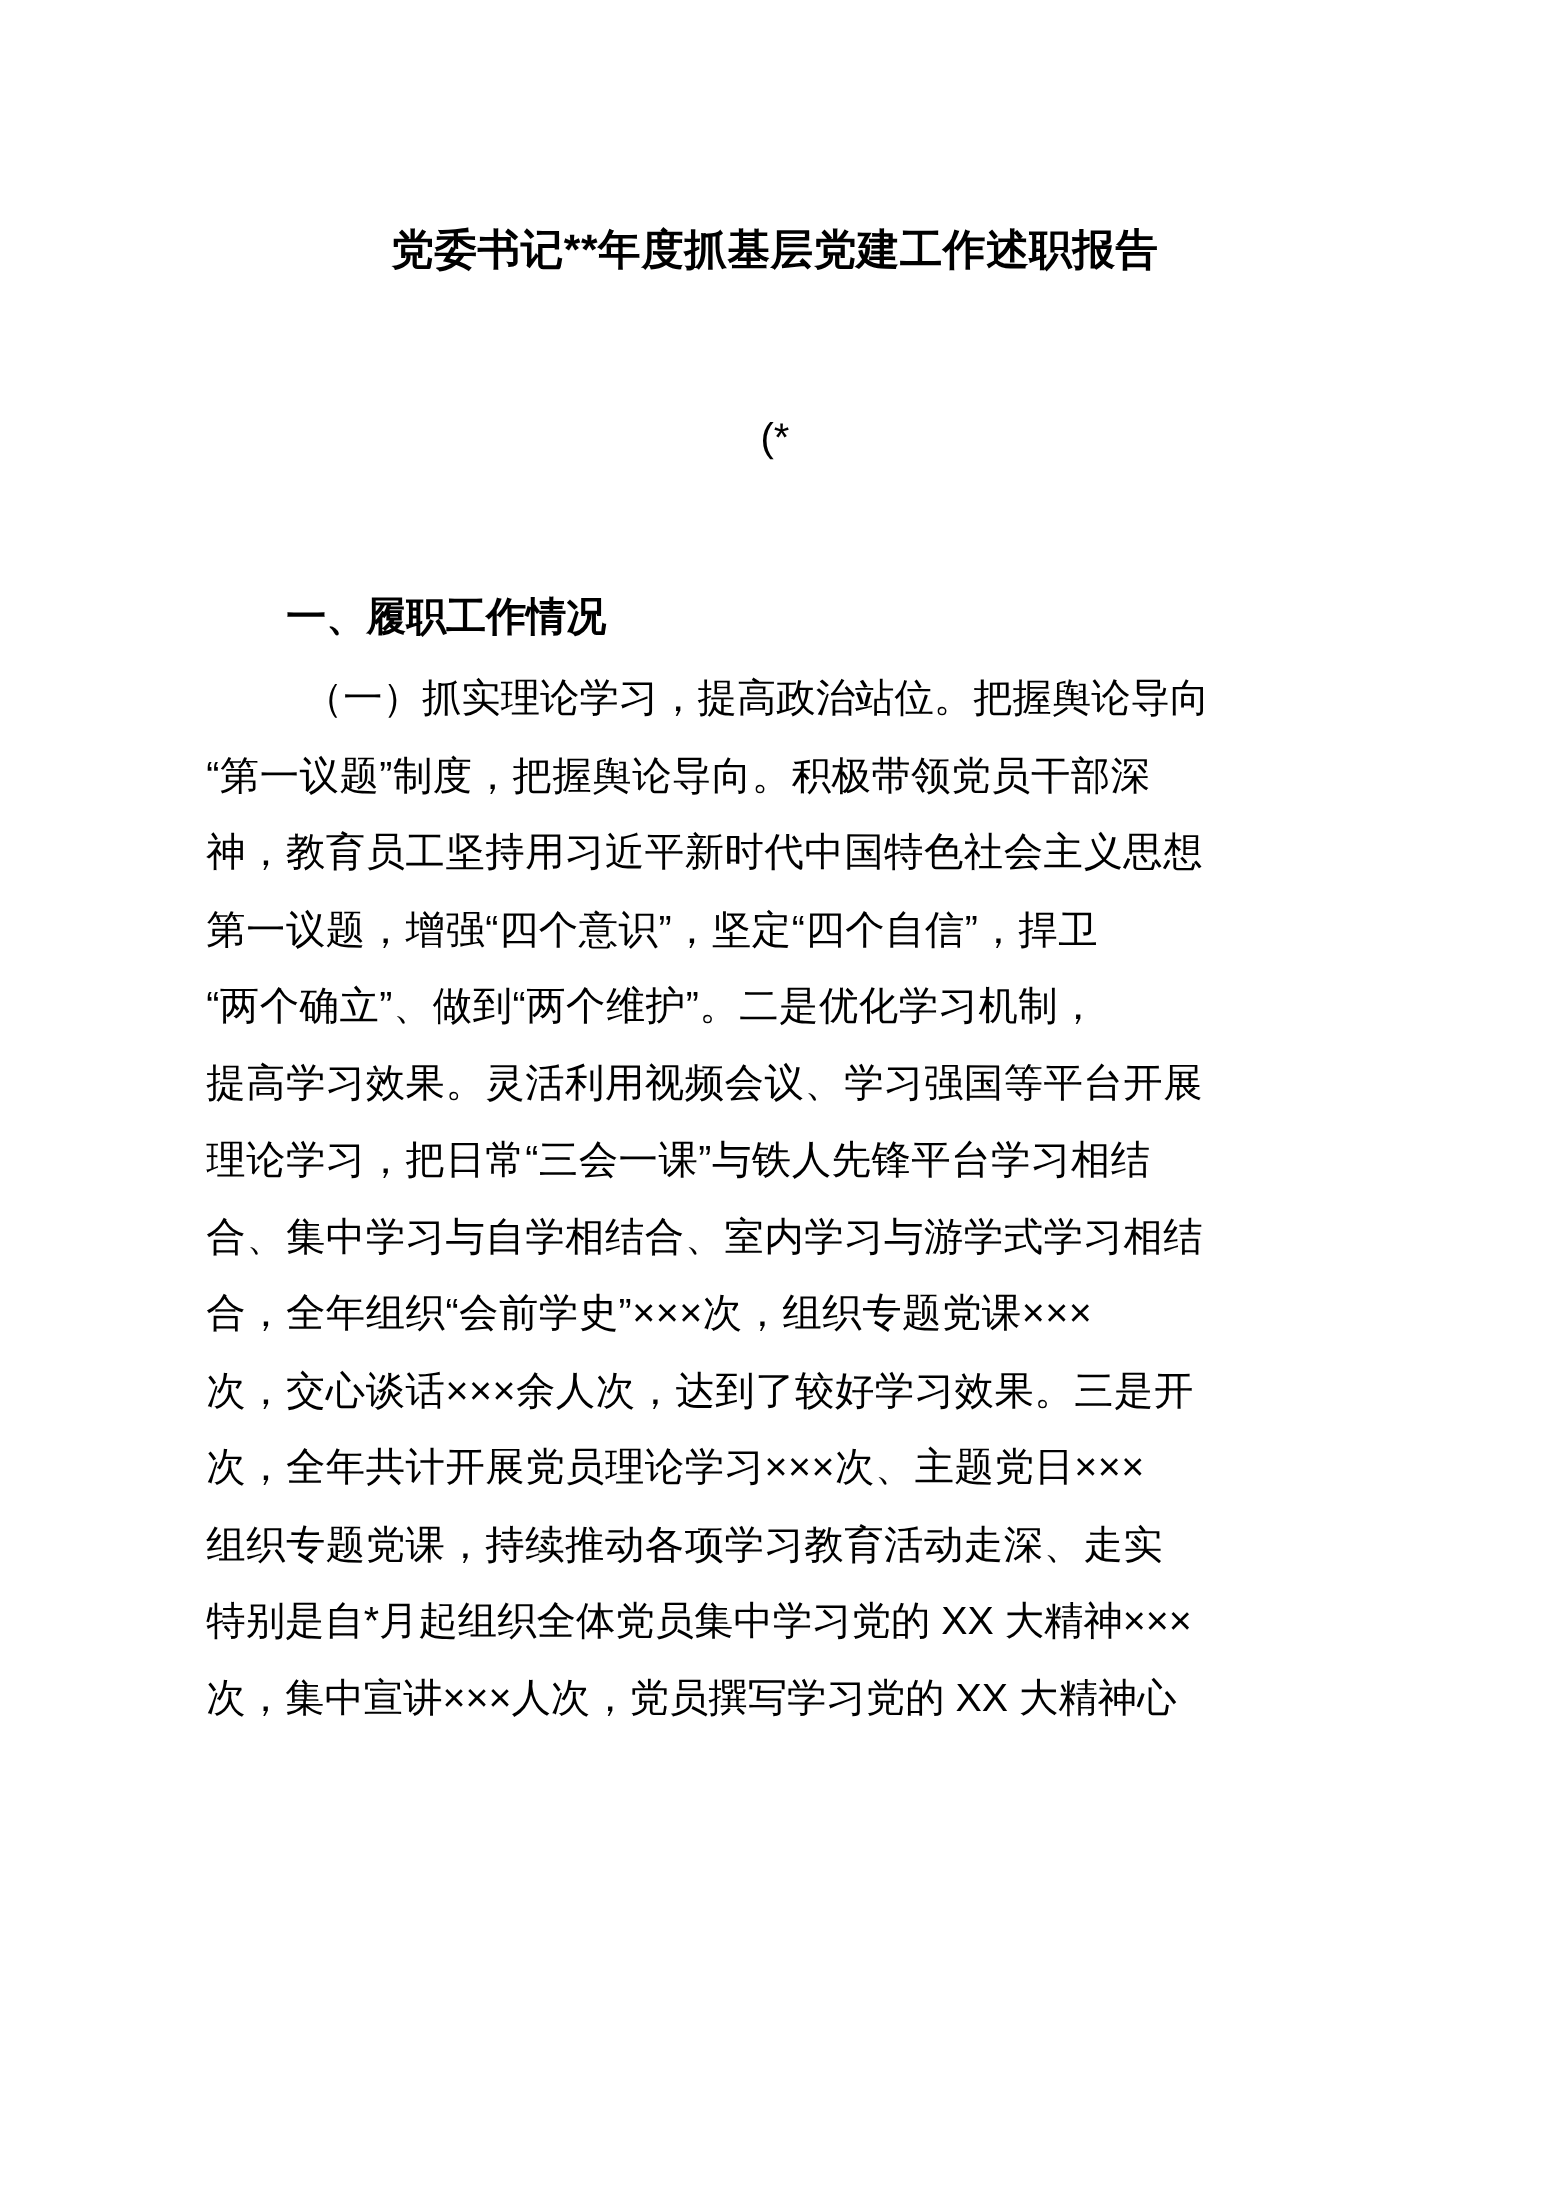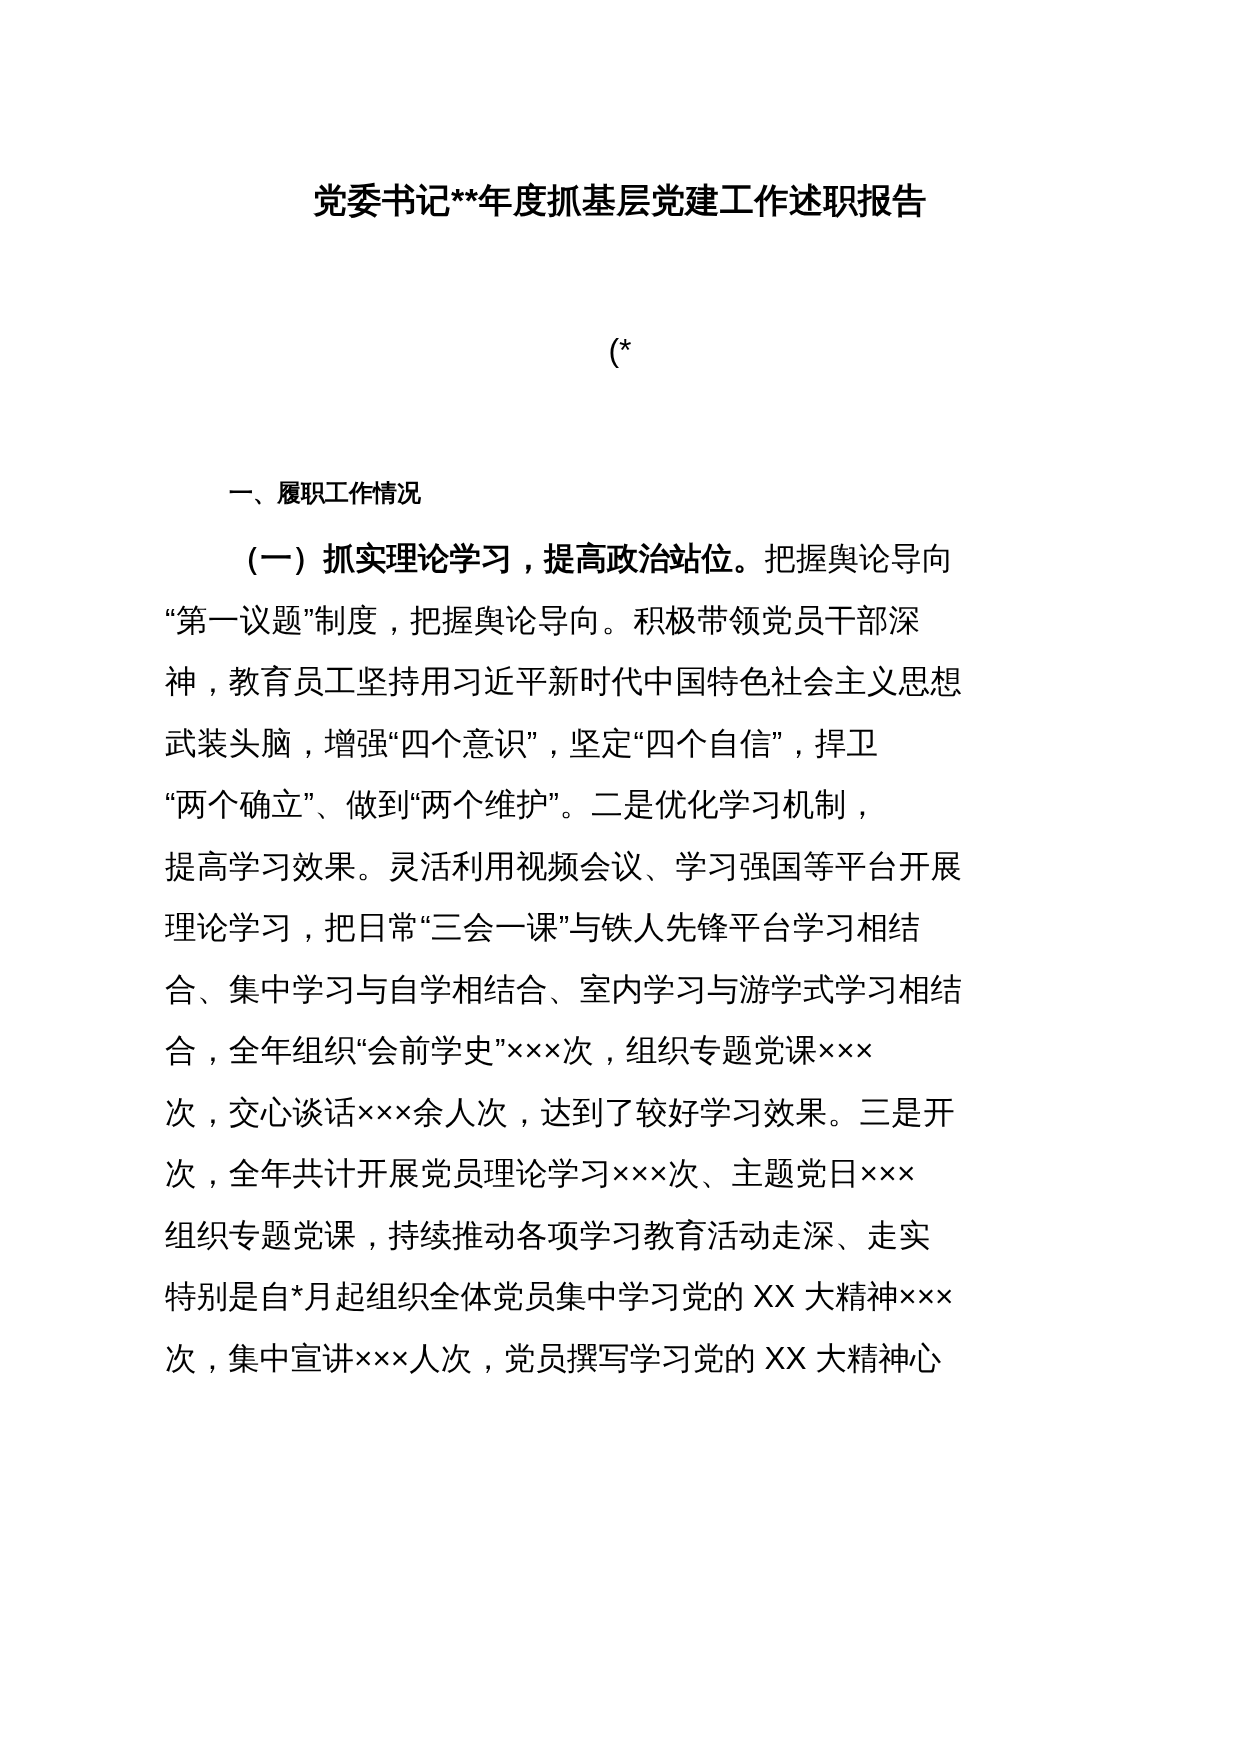--- a/index.html
+++ b/index.html
@@ -45,38 +45,39 @@
     font-size: 32px;
     font-weight: normal;
     line-height: 48px;
   }
   
   .h1-section {
     position: absolute;
     left: 165px;
     top: 464px;
     width: 810px;
-    font-size: 24px;
+    font-size: 32px;
     font-weight: bold;
     line-height: 58px;
     text-indent: 64px;
   }
   
   .body-block {
     position: absolute;
     left: 165px;
     top: 528px;
     width: 800px;
     font-size: 31.5px;
     line-height: 61.5px;
     text-align: justify;
     text-justify: inter-character;
   }
   .lead {
-    font-weight: bold;
+    font-weight: normal;
+    margin-left: 14px;
   }
   .seg {
     display: block;
     white-space: nowrap;
     letter-spacing: 0px;
   }
   .seg.indent {
     padding-left: 64px;
   }
   .seg.spread {
@@ -91,21 +92,21 @@
   <div class="doc-title">党委书记**年度抓基层党建工作述职报告</div>
 
   <div class="doc-submark">(*</div>
 
   <div class="h1-section">一、履职工作情况</div>
 
   <div class="body-block">
     <span class="seg indent"><span class="lead">（一）抓实理论学习，提高政治站位。</span><span>把握舆论导向</span></span>
     <span class="seg spread">“第一议题”制度，把握舆论导向。积极带领党员干部深</span>
     <span class="seg spread">神，教育员工坚持用习近平新时代中国特色社会主义思想</span>
-    <span class="seg spread">武装头脑，增强“四个意识”，坚定“四个自信”，捍卫</span>
+    <span class="seg spread">第一议题，增强“四个意识”，坚定“四个自信”，捍卫</span>
     <span class="seg spread">“两个确立”、做到“两个维护”。二是优化学习机制，</span>
     <span class="seg spread">提高学习效果。灵活利用视频会议、学习强国等平台开展</span>
     <span class="seg spread">理论学习，把日常“三会一课”与铁人先锋平台学习相结</span>
     <span class="seg spread">合、集中学习与自学相结合、室内学习与游学式学习相结</span>
     <span class="seg spread">合，全年组织“会前学史”×××次，组织专题党课×××</span>
     <span class="seg spread">次，交心谈话×××余人次，达到了较好学习效果。三是开</span>
     <span class="seg spread">次，全年共计开展党员理论学习×××次、主题党日×××</span>
     <span class="seg spread">组织专题党课，持续推动各项学习教育活动走深、走实</span>
     <span class="seg">特别是自*月起组织全体党员集中学习党的 XX 大精神×××</span>
     <span class="seg">次，集中宣讲×××人次，党员撰写学习党的 XX 大精神心</span>

